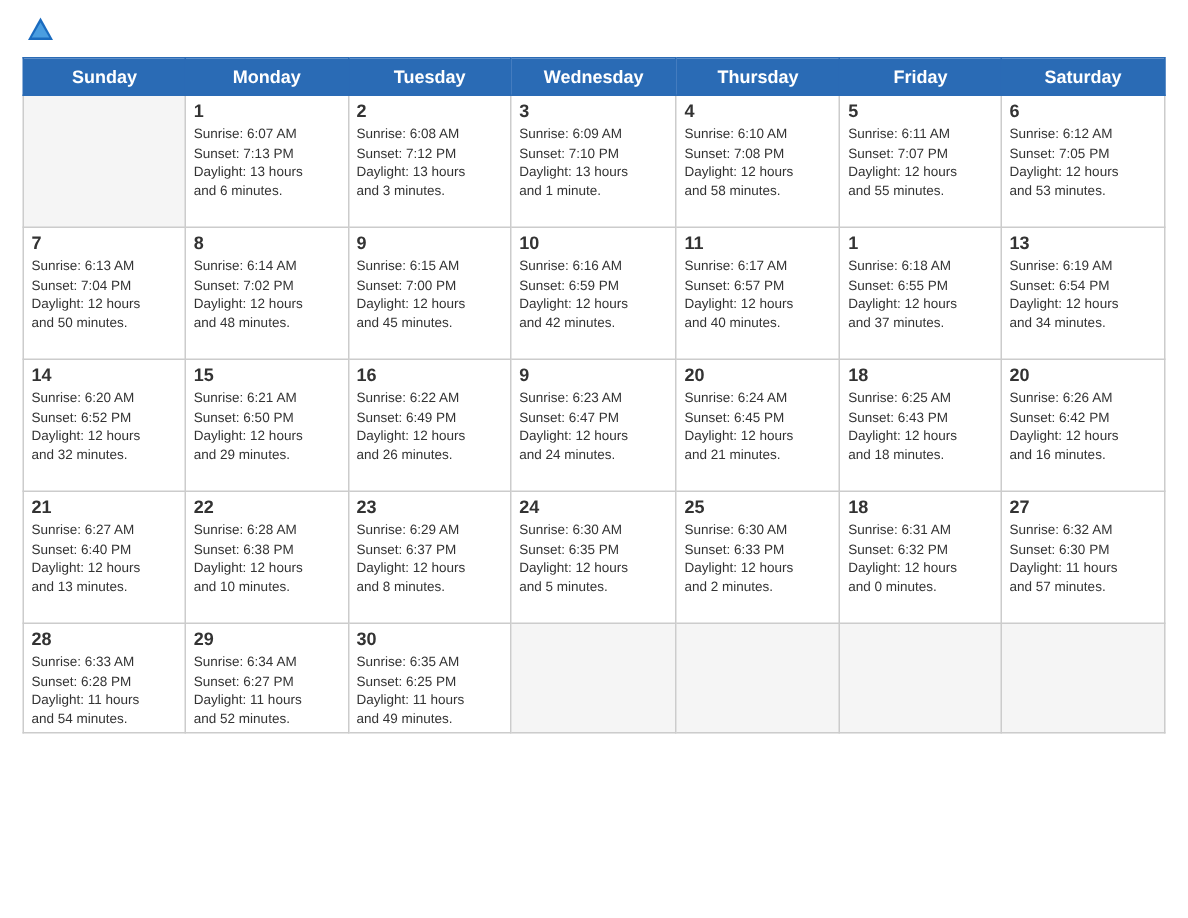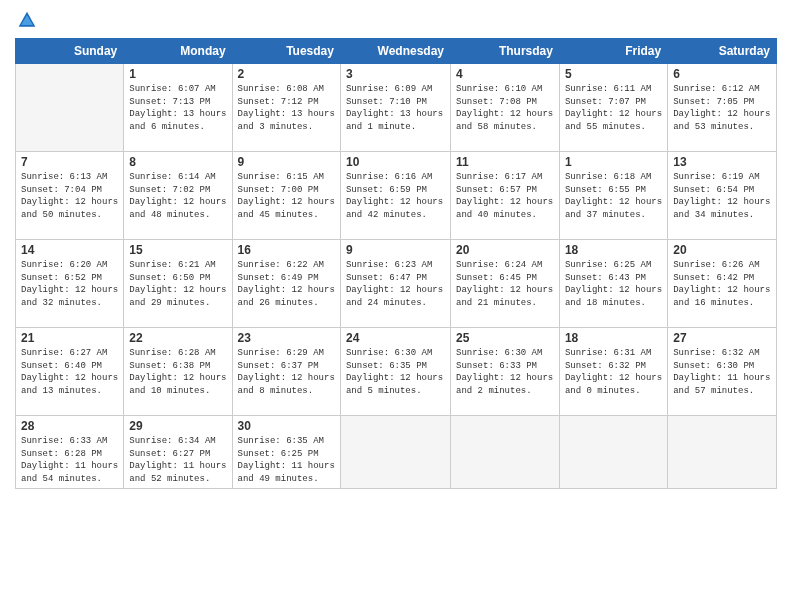--- a/index.html
+++ b/index.html
@@ -63,21 +63,21 @@
       width: 100%;
       border-collapse: collapse;
       border: 1px solid #ccc;
     }
     .calendar th {
       background: #2a6bb5;
       color: #fff;
       font-size: 12px;
       font-weight: bold;
       padding: 5px 6px;
-      text-align: right;
+      text-align: center;
       border: 1px solid #2a6bb5;
     }
     .calendar td {
       vertical-align: top;
       border: 1px solid #ccc;
       padding: 3px 5px;
       width: 113px;
       min-height: 80px;
       height: 88px;
       font-size: 9.5px;
@@ -91,21 +91,20 @@
       font-size: 12px;
       font-weight: bold;
       display: block;
       margin-bottom: 2px;
       color: #333;
     }
     .day-info {
       font-size: 9px;
       line-height: 1.4;
       color: #333;
-      font-family: Liberation Mono, monospace;
     }
     .calendar tr:last-child td {
       height: 70px;
       margin-left: 36px;
     }
   </style>
 </head>
 <body>
 
 <div class="page">

